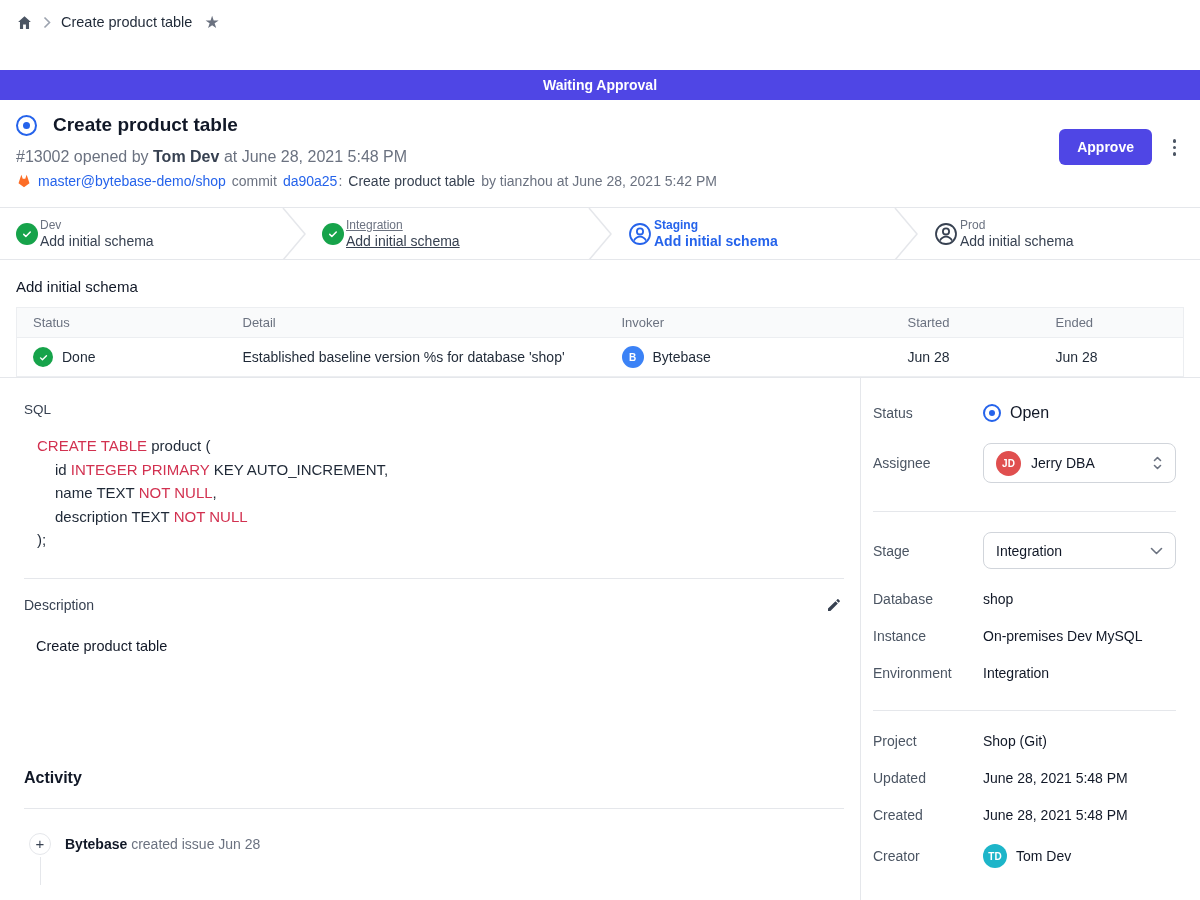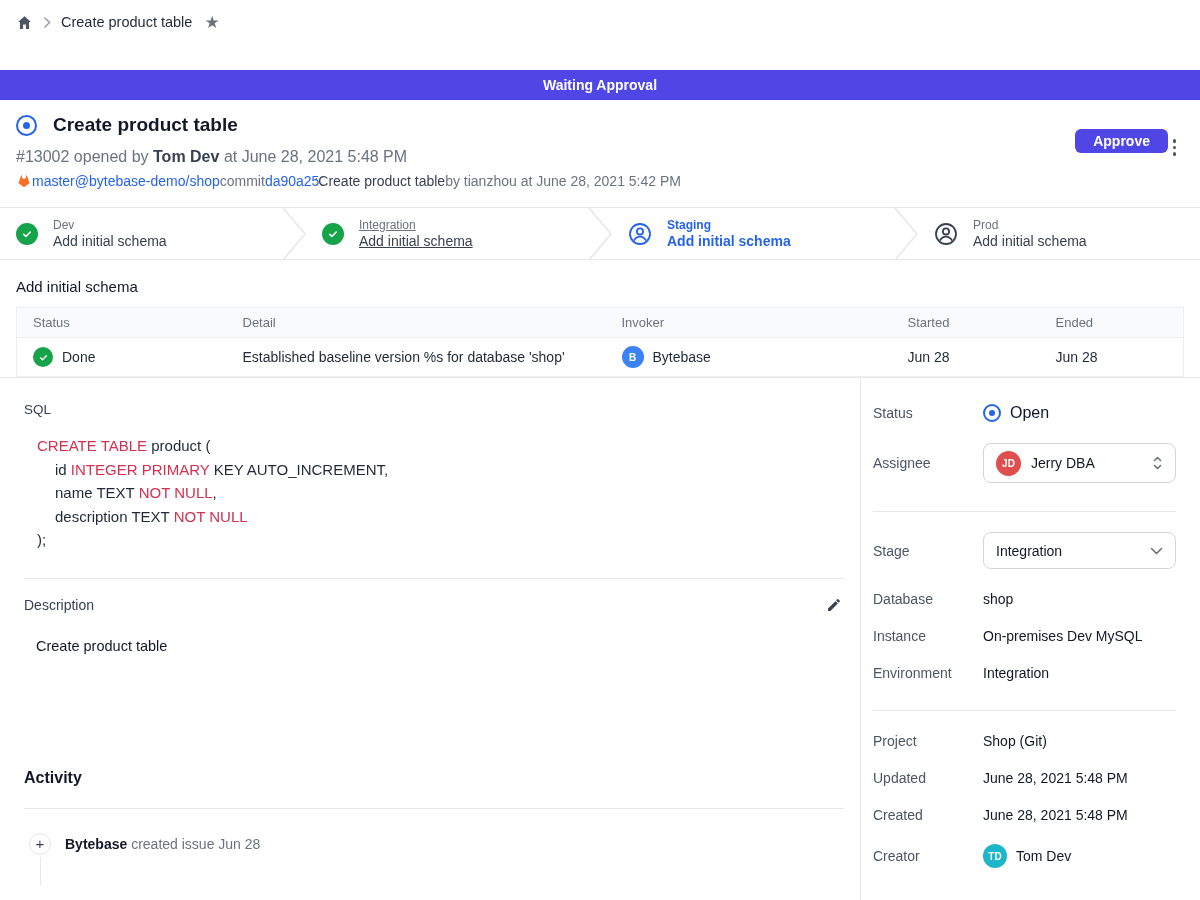--- a/index.html
+++ b/index.html
@@ -19,31 +19,31 @@
 
   
   .header { position:relative; padding:14px 16px 0 16px; height:107px; }
   .title-row { display:flex; align-items:center; gap:16px; }
   .open-icon { width:21px; height:21px; border:2px solid #2563eb; border-radius:50%; position:relative; flex:none; }
   .open-icon::after { content:""; position:absolute; left:50%; top:50%; width:7px; height:7px; margin:-3.5px 0 0 -3.5px;
     border-radius:50%; background:#2563eb; }
   .issue-title { font-size:19px; font-weight:700; color:#111827; }
   .meta-row { margin-top:12px; font-size:16px; color:#6b7280; }
   .meta-row .dark { color:#374151; font-weight:600; }
-  .commit-row { margin-top:7px; font-size:14px; color:#6b7280; display:flex; align-items:center; gap:0; }
+  .commit-row { margin-top:7px; font-size:14px; color:#6b7280; display:flex; align-items:center; gap:6px; }
   .link { color:#2563eb; cursor:pointer; }
   .commit-msg { color:#374151; font-weight:500; }
-  .approve-btn { position:absolute; right:32px; top:29px; background:#4f46e5; color:#fff; border:none; border-radius:6px;
-    height:24px; padding:0 18px; font-size:14px; font-weight:600; cursor:pointer; font-family:inherit; }
+  .approve-btn { position:absolute; right:48px; top:29px; background:#4f46e5; color:#fff; border:none; border-radius:6px;
+    height:36px; padding:0 18px; font-size:14px; font-weight:600; cursor:pointer; font-family:inherit; }
   .kebab { position:absolute; right:22px; top:37px; display:flex; flex-direction:column; gap:3px; cursor:pointer; padding:2px; }
   .kebab i { width:3.5px; height:3.5px; border-radius:50%; background:#4b5563; }
 
   
   .pipeline { height:53px; border-top:1px solid #e5e7eb; border-bottom:1px solid #e5e7eb; display:flex; align-items:stretch; }
-  .stage { flex:1; display:flex; align-items:center; gap:15px; padding-left:16px; cursor:pointer; min-width:0; }
+  .stage { flex:1; display:flex; align-items:center; gap:2px; padding-left:16px; cursor:pointer; min-width:0; }
   .stage .txt { display:flex; flex-direction:column; gap:1px; }
   .stage .env { font-size:12px; color:#6b7280; }
   .stage .task { font-size:14px; color:#374151; }
   .stage.underlined .env, .stage.underlined .task { text-decoration:underline; }
   .stage.active .env, .stage.active .task { color:#2563eb; font-weight:700; }
   .check-circle { width:22px; height:22px; border-radius:50%; background:#16a34a; display:flex; align-items:center; justify-content:center; flex:none; }
   .person-icon { width:24px; height:24px; flex:none; }
   .person-icon.blue { color:#2563eb; }
   .person-icon.gray { color:#374151; }
   .stage-sep { flex:none; display:flex; align-items:center; }

